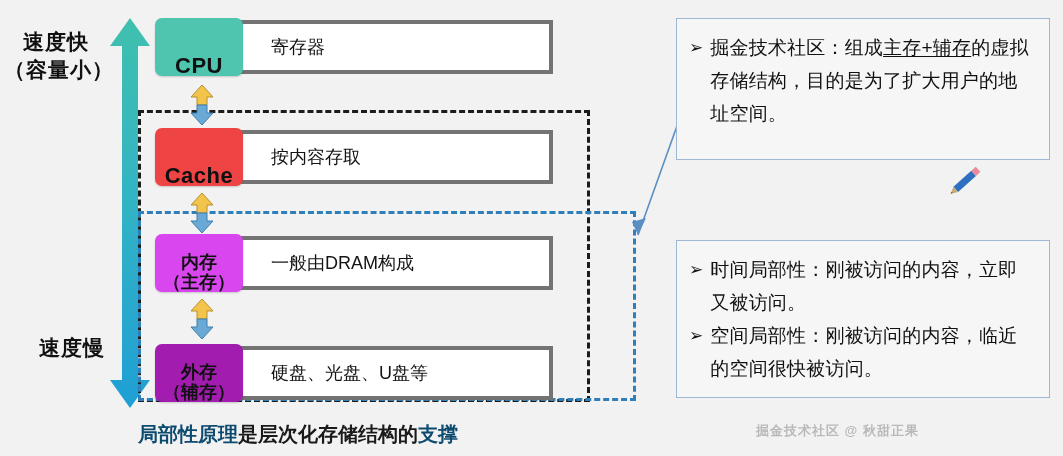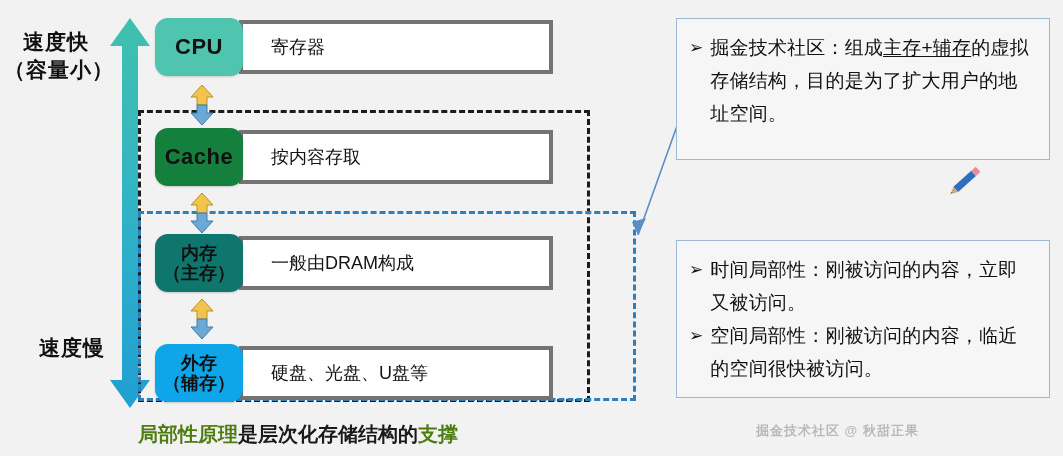--- a/index.html
+++ b/index.html
@@ -38,22 +38,22 @@
   #dash-blue{
     position:absolute;left:138px;top:211px;width:498px;height:190px;
     border:3.5px dashed #2f7fba;
     box-sizing:border-box;
   }
 
   
   .row{position:absolute;left:155px;height:58px;}
   .chip{
     position:absolute;left:0;top:0;width:88px;height:58px;
-    border-radius:13px;
-    display:flex;align-items:center;justify-content:center;
+    border-radius:7px;
+    display:flex;align-items:flex-end;justify-content:center;
     color:#101010;font-weight:700;
     text-align:center;line-height:20px;
     box-shadow:0 1px 2px rgba(0,0,0,.18);
     z-index:3;
   }
   .chip.en{font-size:22px;letter-spacing:.5px;}
   .chip.cn{font-size:18px;}
   .desc{
     position:absolute;left:84px;top:2px;height:54px;width:314px;
     background:#ffffff;
@@ -106,21 +106,21 @@
 
   
   #pencil{position:absolute;left:948px;top:160px;width:40px;height:38px;}
 
   
   #caption{
     position:absolute;left:138px;top:420px;width:430px;
     font-size:20px;font-weight:700;line-height:28px;
     color:#1a1a1a;white-space:nowrap;
   }
-  #caption .red{color:#4d7c0f;}
+  #caption .red{color:#0c4a6e;}
 
   
   #watermark{
     position:absolute;left:756px;top:422px;
     font-size:13px;color:#b9b9b9;font-weight:600;
     letter-spacing:1px;white-space:nowrap;
   }
 </style>
 </head>
 <body>
@@ -158,42 +158,42 @@
     </div>
     <div class="chip en" style="background:#4fc4ae">
       <span>CPU</span>
     </div>
   </div>
 
   <div class="row" id="row-cache">
     <div class="desc">
       <span>按内容存取</span>
     </div>
-    <div class="chip en" style="background:#15803d">
+    <div class="chip en" style="background:#ef4444">
       <span>Cache</span>
     </div>
   </div>
 
   <div class="row" id="row-main">
     <div class="desc">
       <span>一般由DRAM构成</span>
     </div>
-    <div class="chip cn" style="background:#0f766e">
+    <div class="chip cn" style="background:#d946ef">
       <div>
         <div>内存</div>
         <div>（主存）</div>
       </div>
     </div>
   </div>
 
   <div class="row" id="row-ext">
     <div class="desc">
       <span>硬盘、光盘、U盘等</span>
     </div>
-    <div class="chip cn" style="background:#0ea5e9">
+    <div class="chip cn" style="background:#a21caf">
       <div>
         <div>外存</div>
         <div>（辅存）</div>
       </div>
     </div>
   </div>
 
   <svg class="mini-arrow" id="mini-1" viewBox="0 0 26 42">
     <polygon points="13,1 24,13 18,13 18,21 8,21 8,13 2,13" fill="#f3c44b" stroke="#b8902b" stroke-width="1"></polygon>
     <polygon points="13,41 24,29 18,29 18,21 8,21 8,29 2,29" fill="#6aa9d6" stroke="#3b7fb0" stroke-width="1"></polygon>

